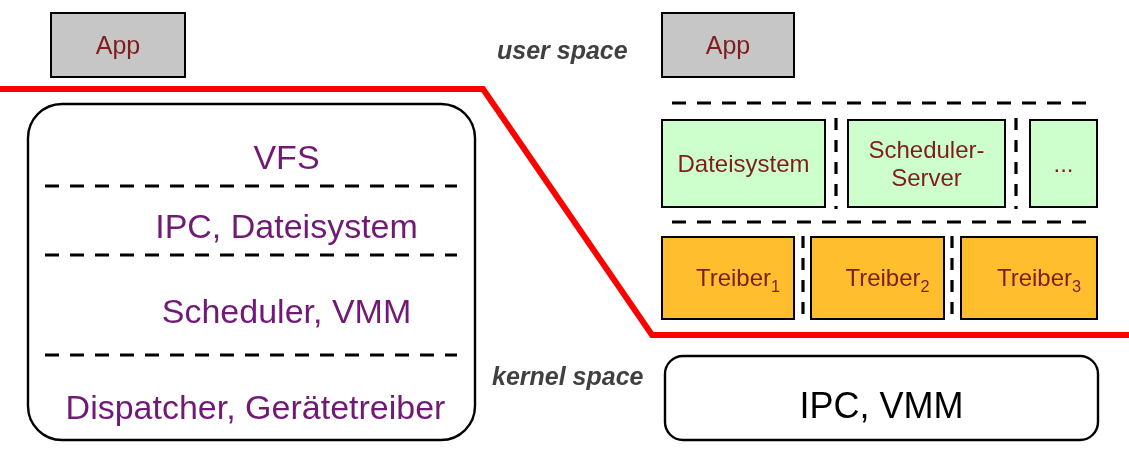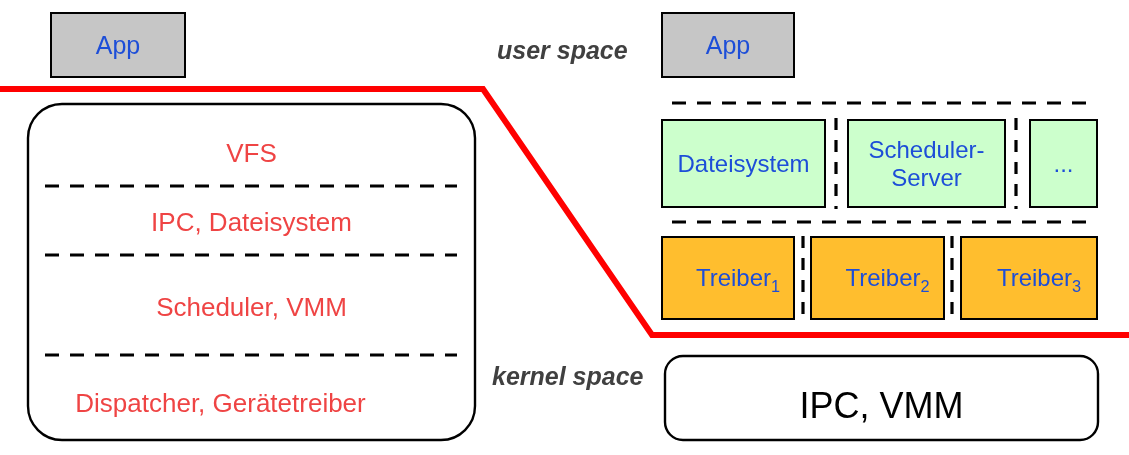--- a/index.html
+++ b/index.html
@@ -26,21 +26,21 @@
     height: 455px;
     pointer-events: none;
   }
   .box {
     position: absolute;
     box-sizing: border-box;
     display: flex;
     align-items: center;
     justify-content: center;
     text-align: center;
-    color: #1d4ed8;
+    color: #7f1d1d;
     line-height: 1.15;
   }
   .app-box {
     background: #c6c6c6;
     border: 2px solid #000000;
     font-size: 25px;
   }
   .green-box {
     background: #ccffcc;
     border: 2px solid #000000;
@@ -48,22 +48,23 @@
   }
   .orange-box {
     background: #ffbe2e;
     border: 2px solid #000000;
     font-size: 24px;
     padding-left: 20px;
   }
   .mono-layer-label {
     position: absolute;
     text-align: center;
-    font-size: 26px;
-    color: #ef4444;
+    font-size: 34px;
+    color: #701a75;
+    padding-left: 35px;
   }
   .space-label {
     position: absolute;
     color: #404040;
     font-style: italic;
     font-weight: bold;
     font-size: 25px;
     white-space: nowrap;
   }
   .ipcvmm-label {

